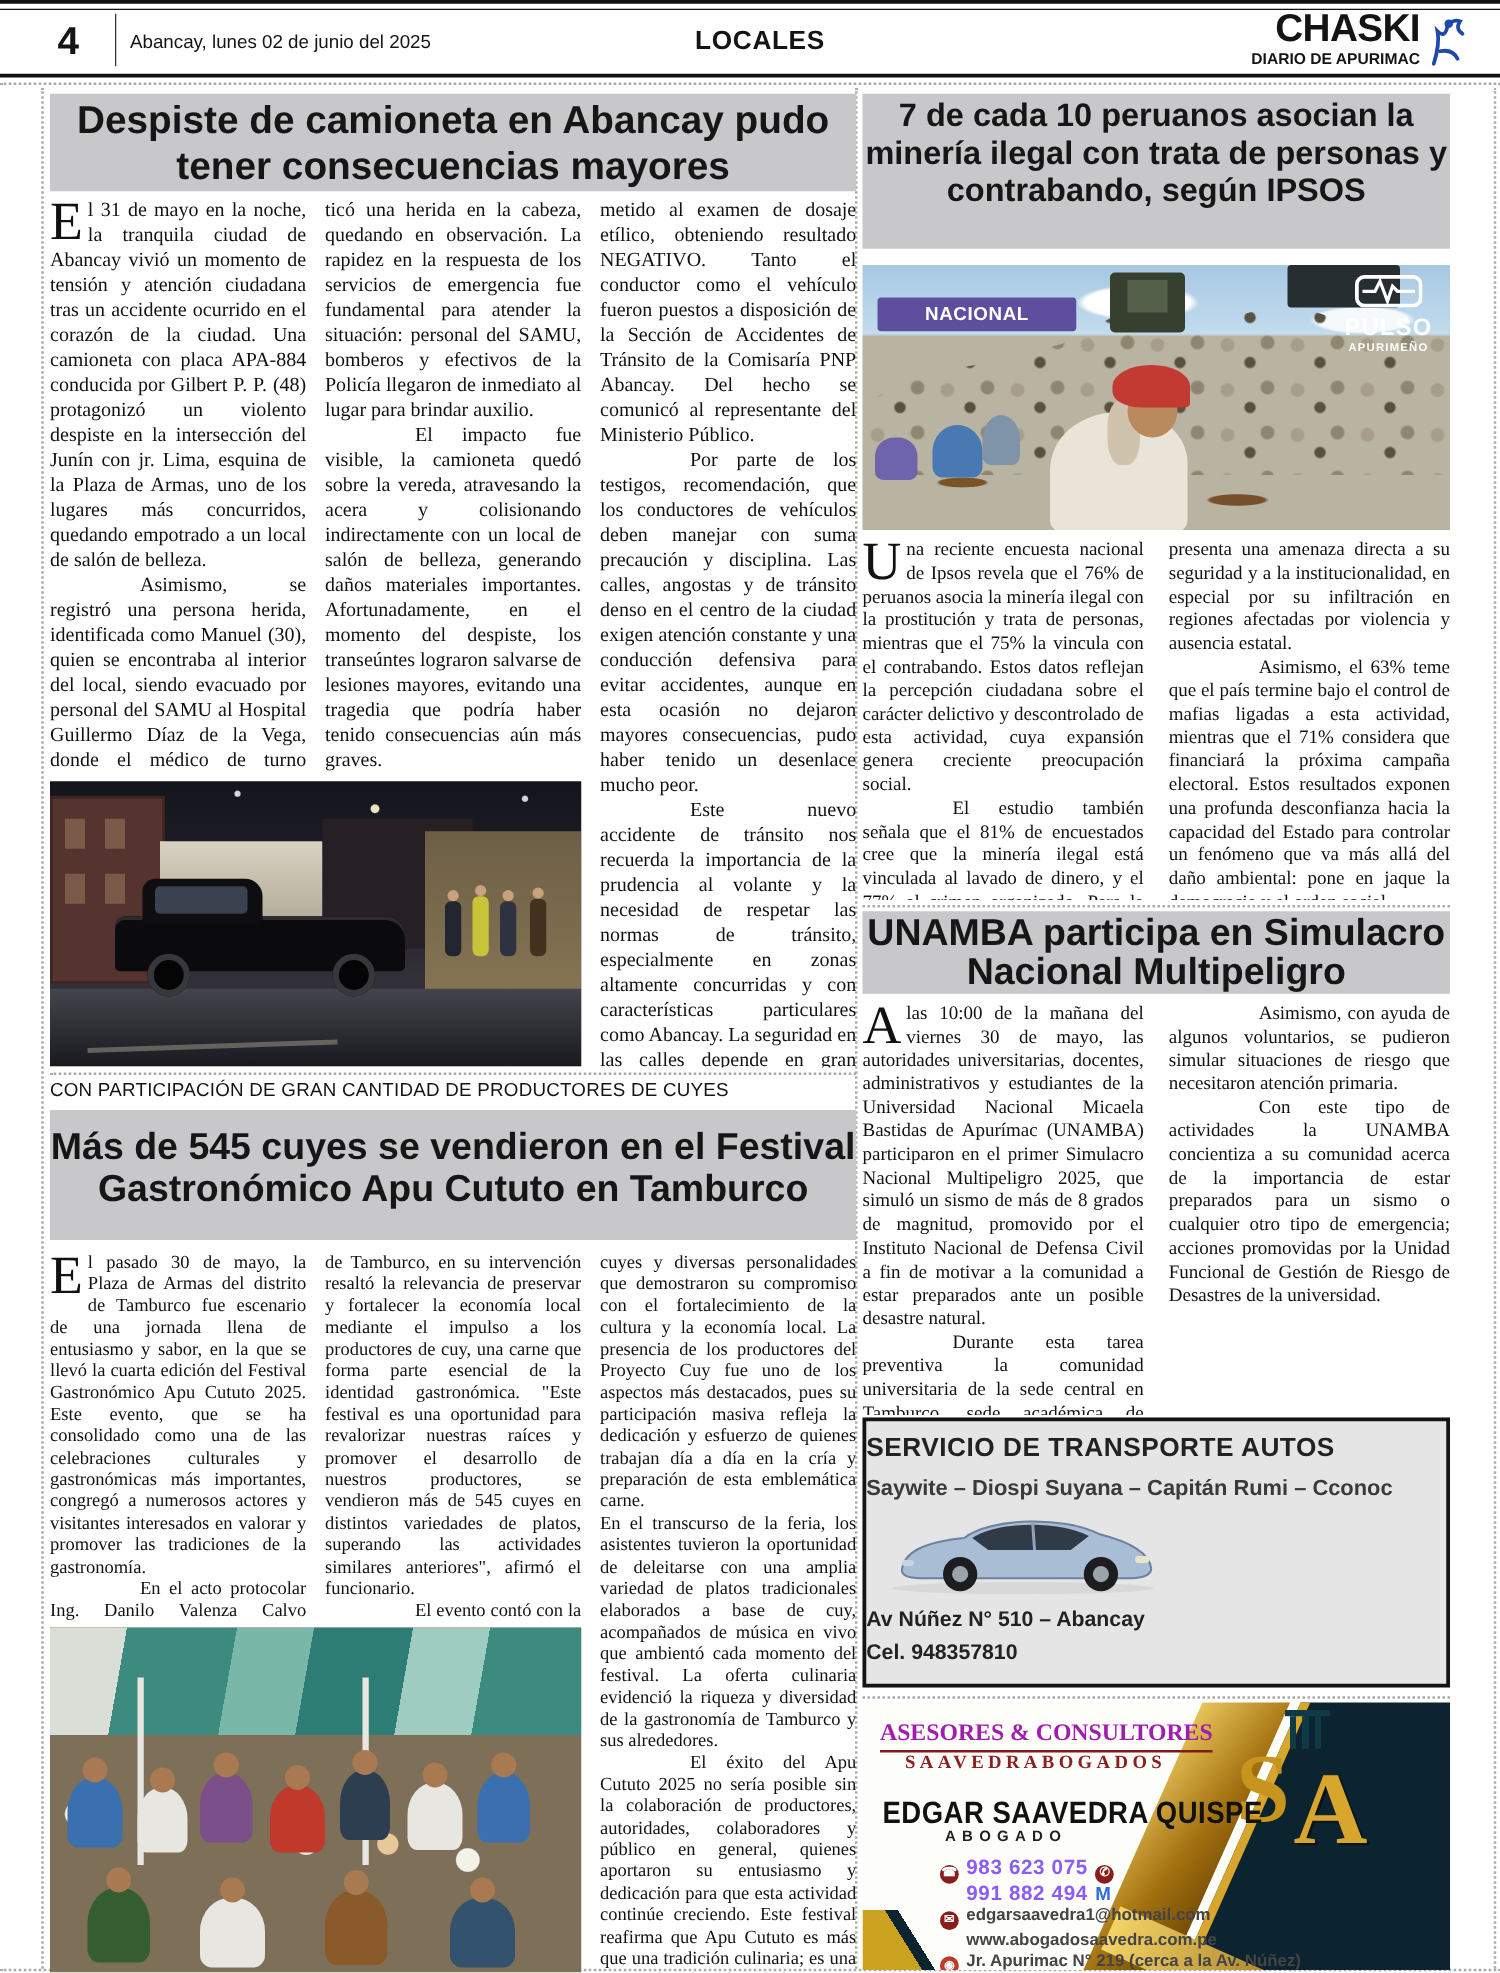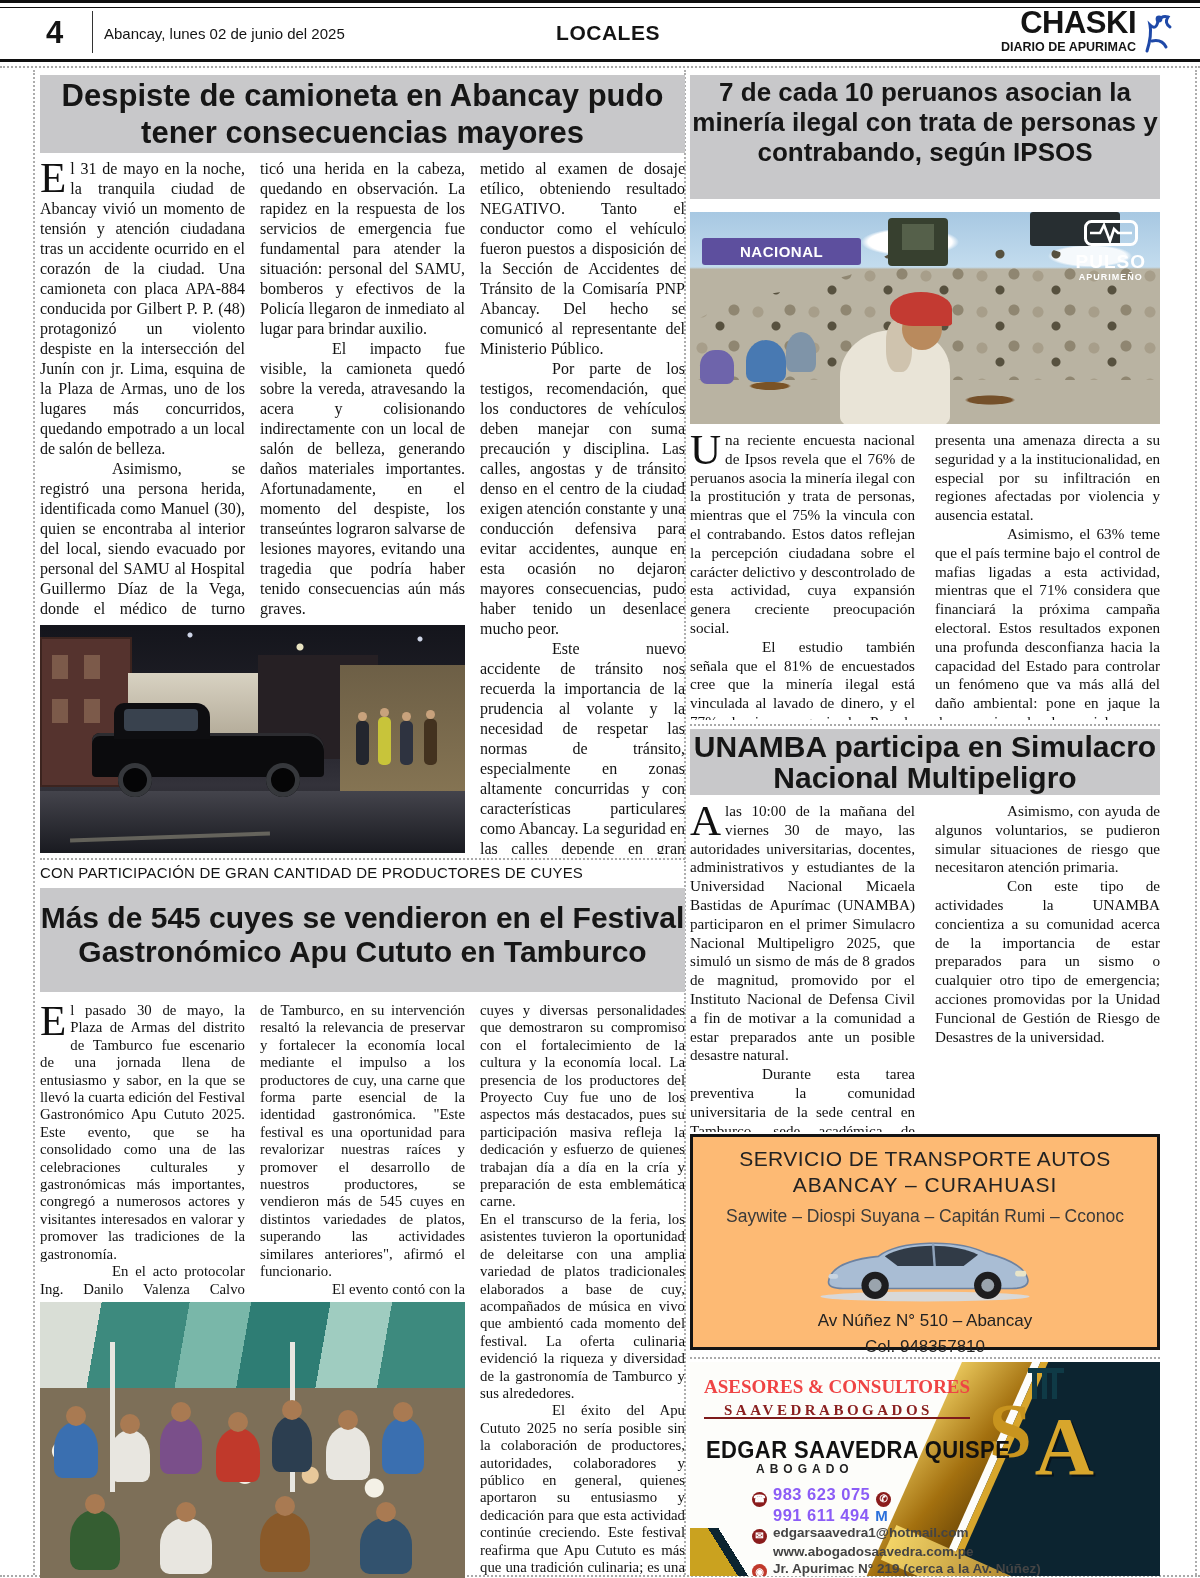--- a/index.html
+++ b/index.html
@@ -70,28 +70,28 @@
   .pulso .t1{font-size:19px;letter-spacing:1px;margin-top:3px;}
   .pulso .t2{font-size:9px;letter-spacing:1px;margin-top:2px;}
   
   .ph3{background:#7d6f58;}
   .ph3 .canopy{position:absolute;top:0;left:0;width:100%;height:86px;background:linear-gradient(100deg,#d9ded6 0 14%,#3d8a7e 14% 34%,#79b7a9 34% 48%,#2e7d74 48% 66%,#9fccc0 66% 80%,#3d8a7e 80% 100%);}
   .ph3 .pole{position:absolute;top:40px;width:5px;height:150px;background:#e8e6e0;}
   .ph3 .table{position:absolute;left:-10px;top:150px;width:460px;height:46px;background:linear-gradient(180deg,#ded8c8,#b5ad98);transform:rotate(6deg);background-image:radial-gradient(circle at 30px 20px,#f4f1e6 9px,transparent 10px),radial-gradient(circle at 90px 26px,#f4f1e6 9px,transparent 10px),radial-gradient(circle at 150px 18px,#e8c89a 8px,transparent 9px),radial-gradient(circle at 215px 24px,#f4f1e6 9px,transparent 10px),radial-gradient(circle at 280px 18px,#e8c89a 8px,transparent 9px),radial-gradient(circle at 345px 24px,#f4f1e6 9px,transparent 10px);}
   .blob{position:absolute;border-radius:48% 48% 18% 18%;}
   .blob b{position:absolute;top:-16px;left:50%;transform:translateX(-50%);width:20px;height:20px;border-radius:50%;background:#a97a52;display:block;}
   
-  .ad1{border:3px solid #141414;box-sizing:border-box;background:#fdba74;text-align:center;font-weight:400;color:#222;}
+  .ad1{border:3px solid #141414;box-sizing:border-box;background:#e5e5e5;font-weight:700;color:#222;}
   .ad1 .l1{font-size:21px;margin-top:10px;letter-spacing:.4px;}
   .ad1 .l2{font-size:21px;margin-top:2px;letter-spacing:1px;}
   .ad1 .routes{font-size:17.5px;margin-top:9px;color:#3a3a3a;}
   .ad1 .addr{font-size:17px;margin-top:4px;}
   .ad1 .cel{font-size:17px;margin-top:6px;}
   .ad2{background:#fdfdfa;overflow:hidden;}
-  .sv-t1{position:absolute;left:14px;top:14px;font-family:"Liberation Serif",serif;font-weight:700;font-size:19px;color:#ef4444;border-bottom:2px solid #7d1b1b;padding-bottom:19px;}
+  .sv-t1{position:absolute;left:14px;top:14px;font-family:"Liberation Serif",serif;font-weight:700;font-size:19px;color:#a21caf;border-bottom:2px solid #7d1b1b;padding-bottom:2px;}
   .sv-t2{position:absolute;left:34px;top:40px;font-family:"Liberation Serif",serif;font-weight:700;font-size:15px;color:#8a2020;letter-spacing:3.5px;}
   .sv-name{position:absolute;left:16px;top:74px;font-size:22px;font-weight:700;transform:scaleY(1.12);transform-origin:left top;letter-spacing:.4px;color:#111;}
   .sv-role{position:absolute;left:66px;top:100px;font-size:12px;font-weight:700;letter-spacing:5px;color:#222;}
   .sv-contacts{position:absolute;left:62px;top:124px;font-size:13.5px;font-weight:700;color:#444;line-height:16.5px;}
   .sv-contacts .tel{font-size:16.5px;color:#8b5cf6;letter-spacing:.5px;}
   .cic{display:inline-flex;width:15px;height:15px;border-radius:50%;background:#8a1c1c;color:#fff;font-size:10px;align-items:center;justify-content:center;margin-right:6px;vertical-align:-2px;}
   .mov{color:#2a6fdb;font-size:15px;font-weight:800;margin-left:6px;}
   .sa-wrap{position:absolute;right:0;top:0;width:250px;height:100%;}
   .sa-g1{position:absolute;left:6px;top:-40px;width:64px;height:300px;background:linear-gradient(105deg,#f3d467,#a3700f 55%,#5d3c04);transform:rotate(24deg);}
   .sa-d1{position:absolute;left:92px;top:-50px;width:260px;height:330px;background:#0c2430;transform:rotate(24deg);border-left:7px solid #d8a62c;}
@@ -291,21 +291,20 @@
       <p class="ind">Durante esta tarea preventiva la comunidad universitaria de la sede central en Tamburco, sede académica de Medicina Veterinaria y Zootecnia, así como en las filiales de Tambobamba, Haquira y Vilcabamba, pusieron</p>
     </div>
     <div class="scol f15" style="left:245px;top:73px;width:225px;height:330px;">
       <p class="ind">Asimismo, con ayuda de algunos voluntarios, se pudieron simular situaciones de riesgo que necesitaron atención primaria.</p>
       <p class="ind">Con este tipo de actividades la UNAMBA concientiza a su comunidad acerca de la importancia de estar preparados para un sismo o cualquier otro tipo de emergencia; acciones promovidas por la Unidad Funcional de Gestión de Riesgo de Desastres de la universidad.</p>
     </div>
   </section>
 
   <section class="abs ad1" style="left:690px;top:1134px;width:470px;height:216px;">
     <div class="l1">SERVICIO DE TRANSPORTE AUTOS</div>
-    <div class="l2">ABANCAY – CURAHUASI</div>
     <div class="routes">Saywite – Diospi Suyana – Capitán Rumi – Cconoc</div>
     <div style="margin-top:2px;">
       <svg width="250" height="74" viewBox="0 0 300 92">
         <ellipse cx="150" cy="84" rx="130" ry="6" fill="#d8d8d8"></ellipse>
         <path d="M30 66 C32 48 52 38 92 34 C118 14 190 12 226 30 C258 38 276 50 278 64 C278 72 268 74 258 74 L48 74 C36 74 30 72 30 66 Z" fill="#a9bdd4" stroke="#6d82a0" stroke-width="2"></path>
         <path d="M100 34 C124 18 184 16 216 32 L198 46 L116 46 Z" fill="#313b47"></path>
         <path d="M160 18 L162 46" stroke="#8ea2ba" stroke-width="3"></path>
         <circle cx="88" cy="70" r="17" fill="#1d1d1f"></circle>
           <circle cx="88" cy="70" r="8" fill="#9aa4ad"></circle>
         <circle cx="228" cy="70" r="17" fill="#1d1d1f"></circle>
@@ -329,21 +328,21 @@
       <div class="sa-s">S</div>
       <div class="sa-a">A</div>
     </div>
     <div class="ad2-tri"></div>
     <div class="sv-t1">ASESORES &amp; CONSULTORES</div>
     <div class="sv-t2">SAAVEDRABOGADOS</div>
     <div class="sv-name">EDGAR SAAVEDRA QUISPE</div>
     <div class="sv-role">ABOGADO</div>
     <div class="sv-contacts">
       <div><span class="cic">☎</span><span class="tel">983 623 075</span><span class="cic" style="margin-left:6px;margin-right:0;">✆</span></div>
-      <div style="padding-left:21px;"><span class="tel">991 611 494</span><span class="mov">M</span></div>
+      <div style="padding-left:21px;"><span class="tel">991 882 494</span><span class="mov">M</span></div>
       <div><span class="cic">✉</span><span>edgarsaavedra1@hotmail.com</span></div>
       <div style="padding-left:21px;"><span>www.abogadosaavedra.com.pe</span></div>
       <div><span class="cic" style="background:#c0392b;">◉</span><span>Jr. Apurimac N° 219 (cerca a la Av. Núñez)</span></div>
 
     </div>
   </section>
 
 </div>
 
 </body></html>

